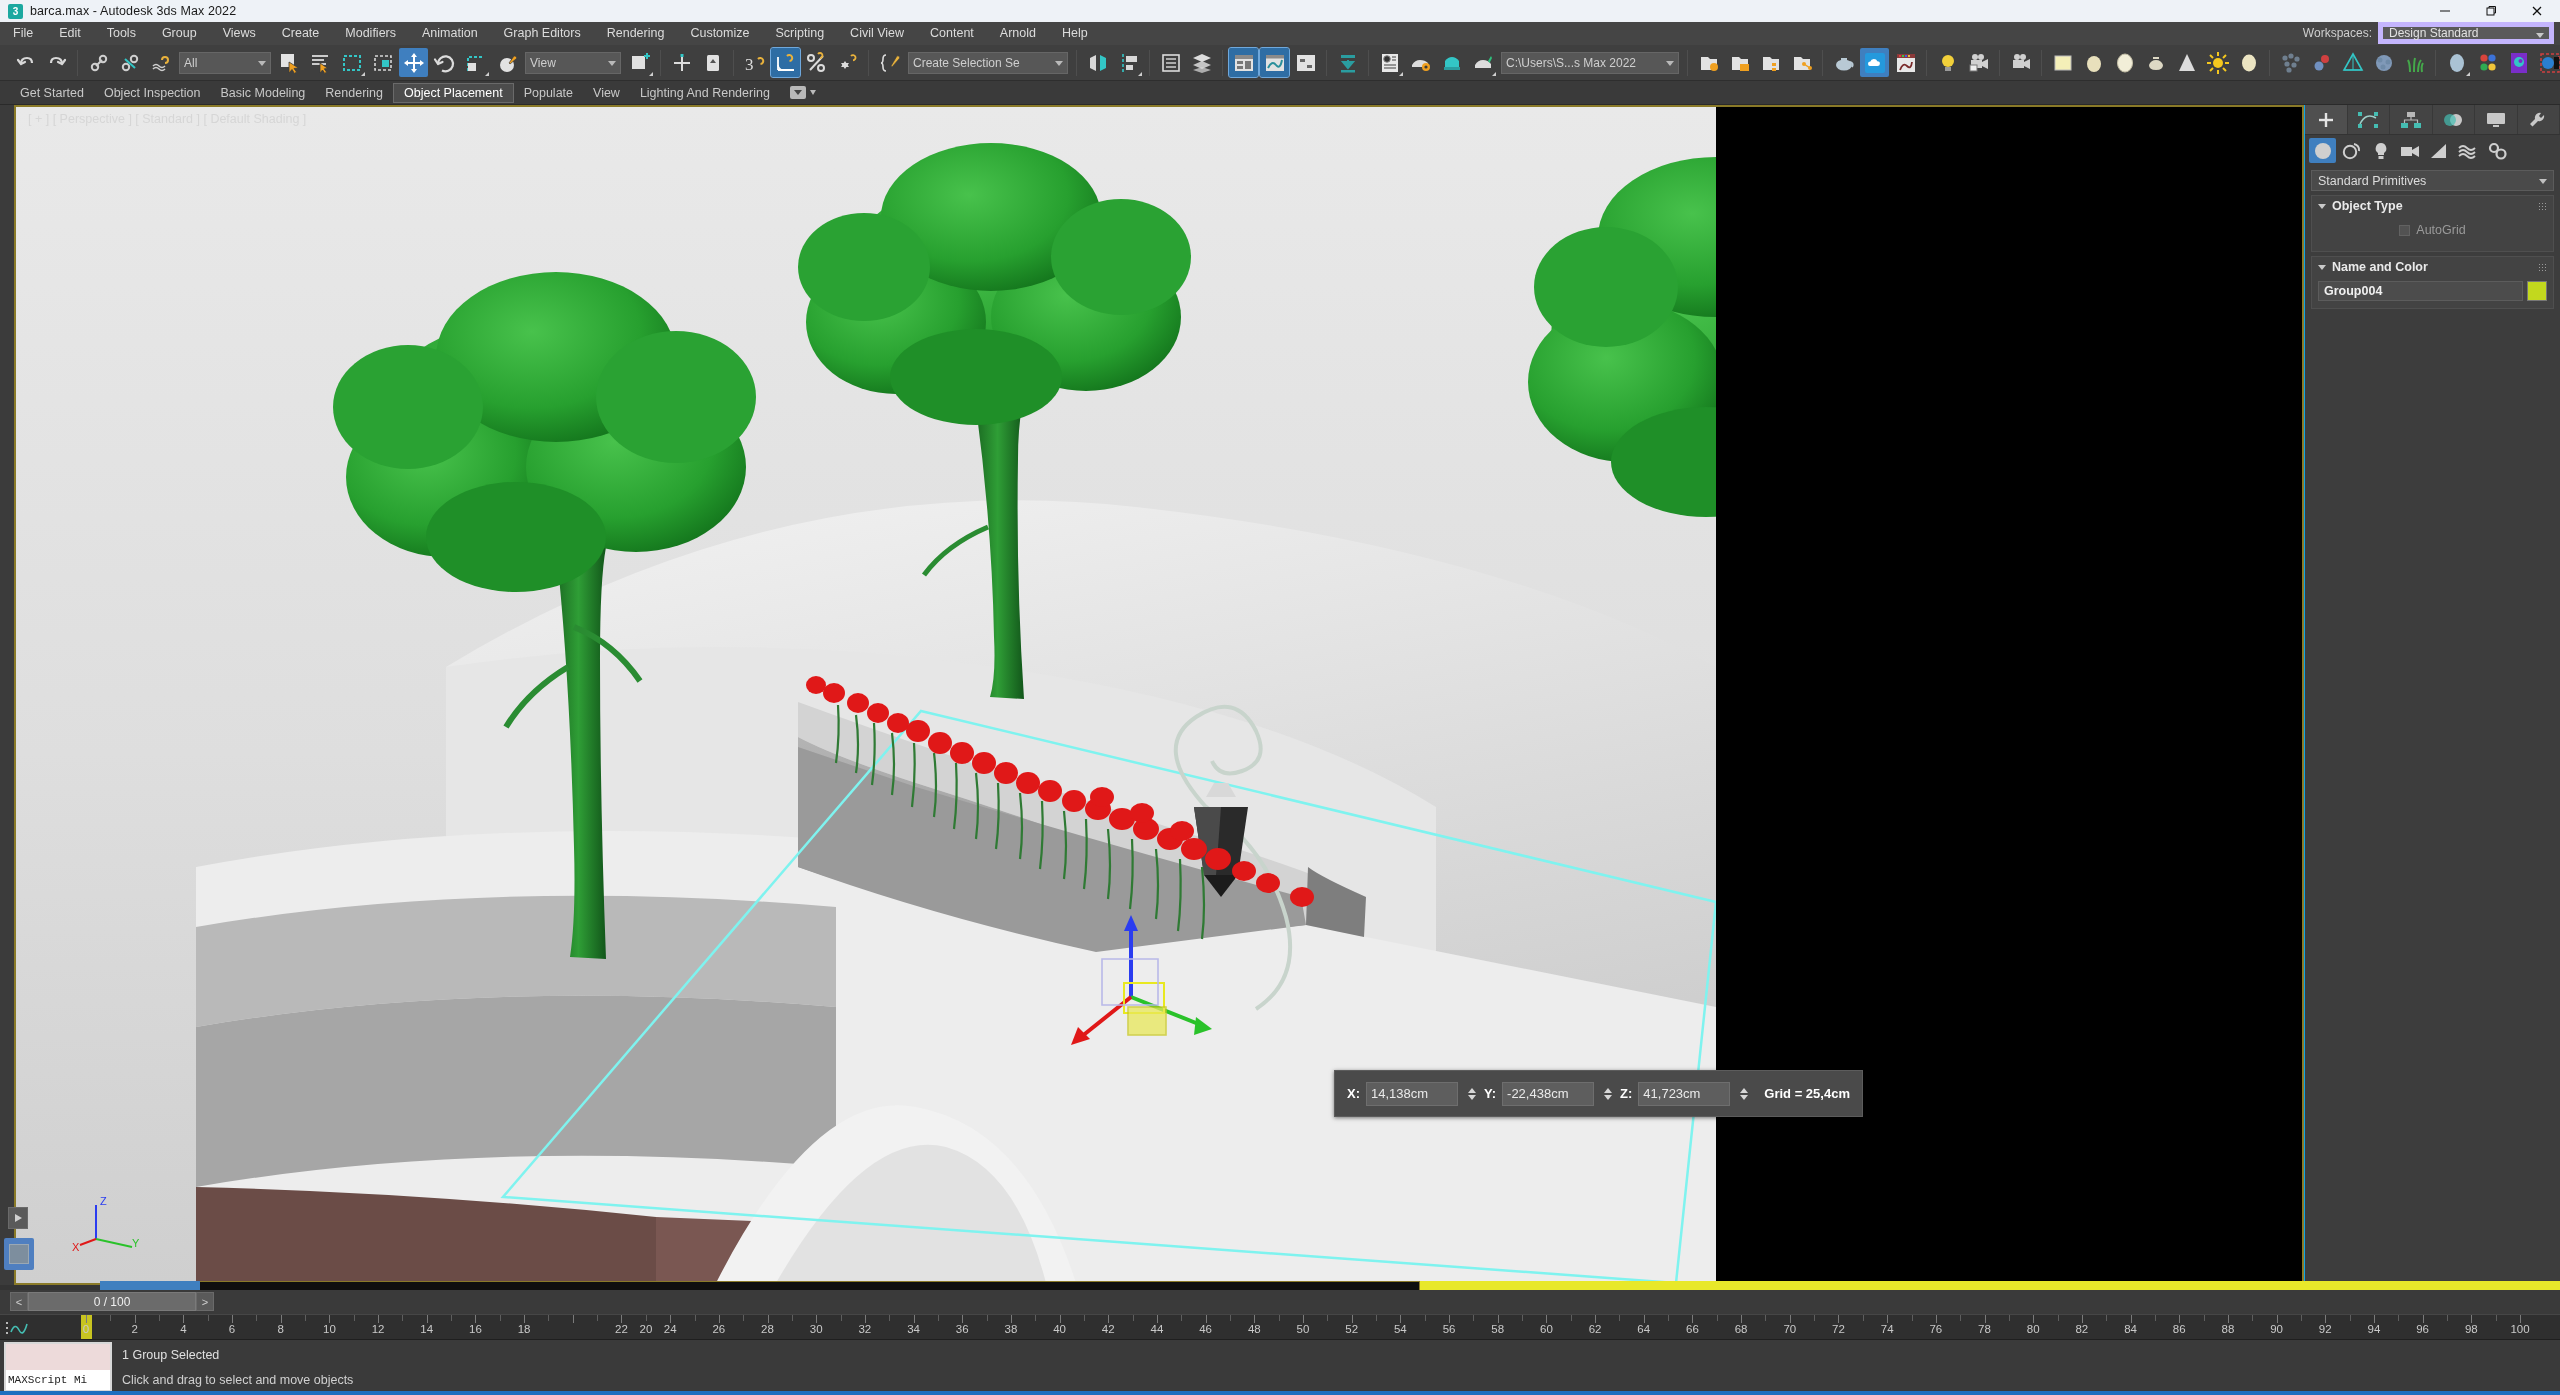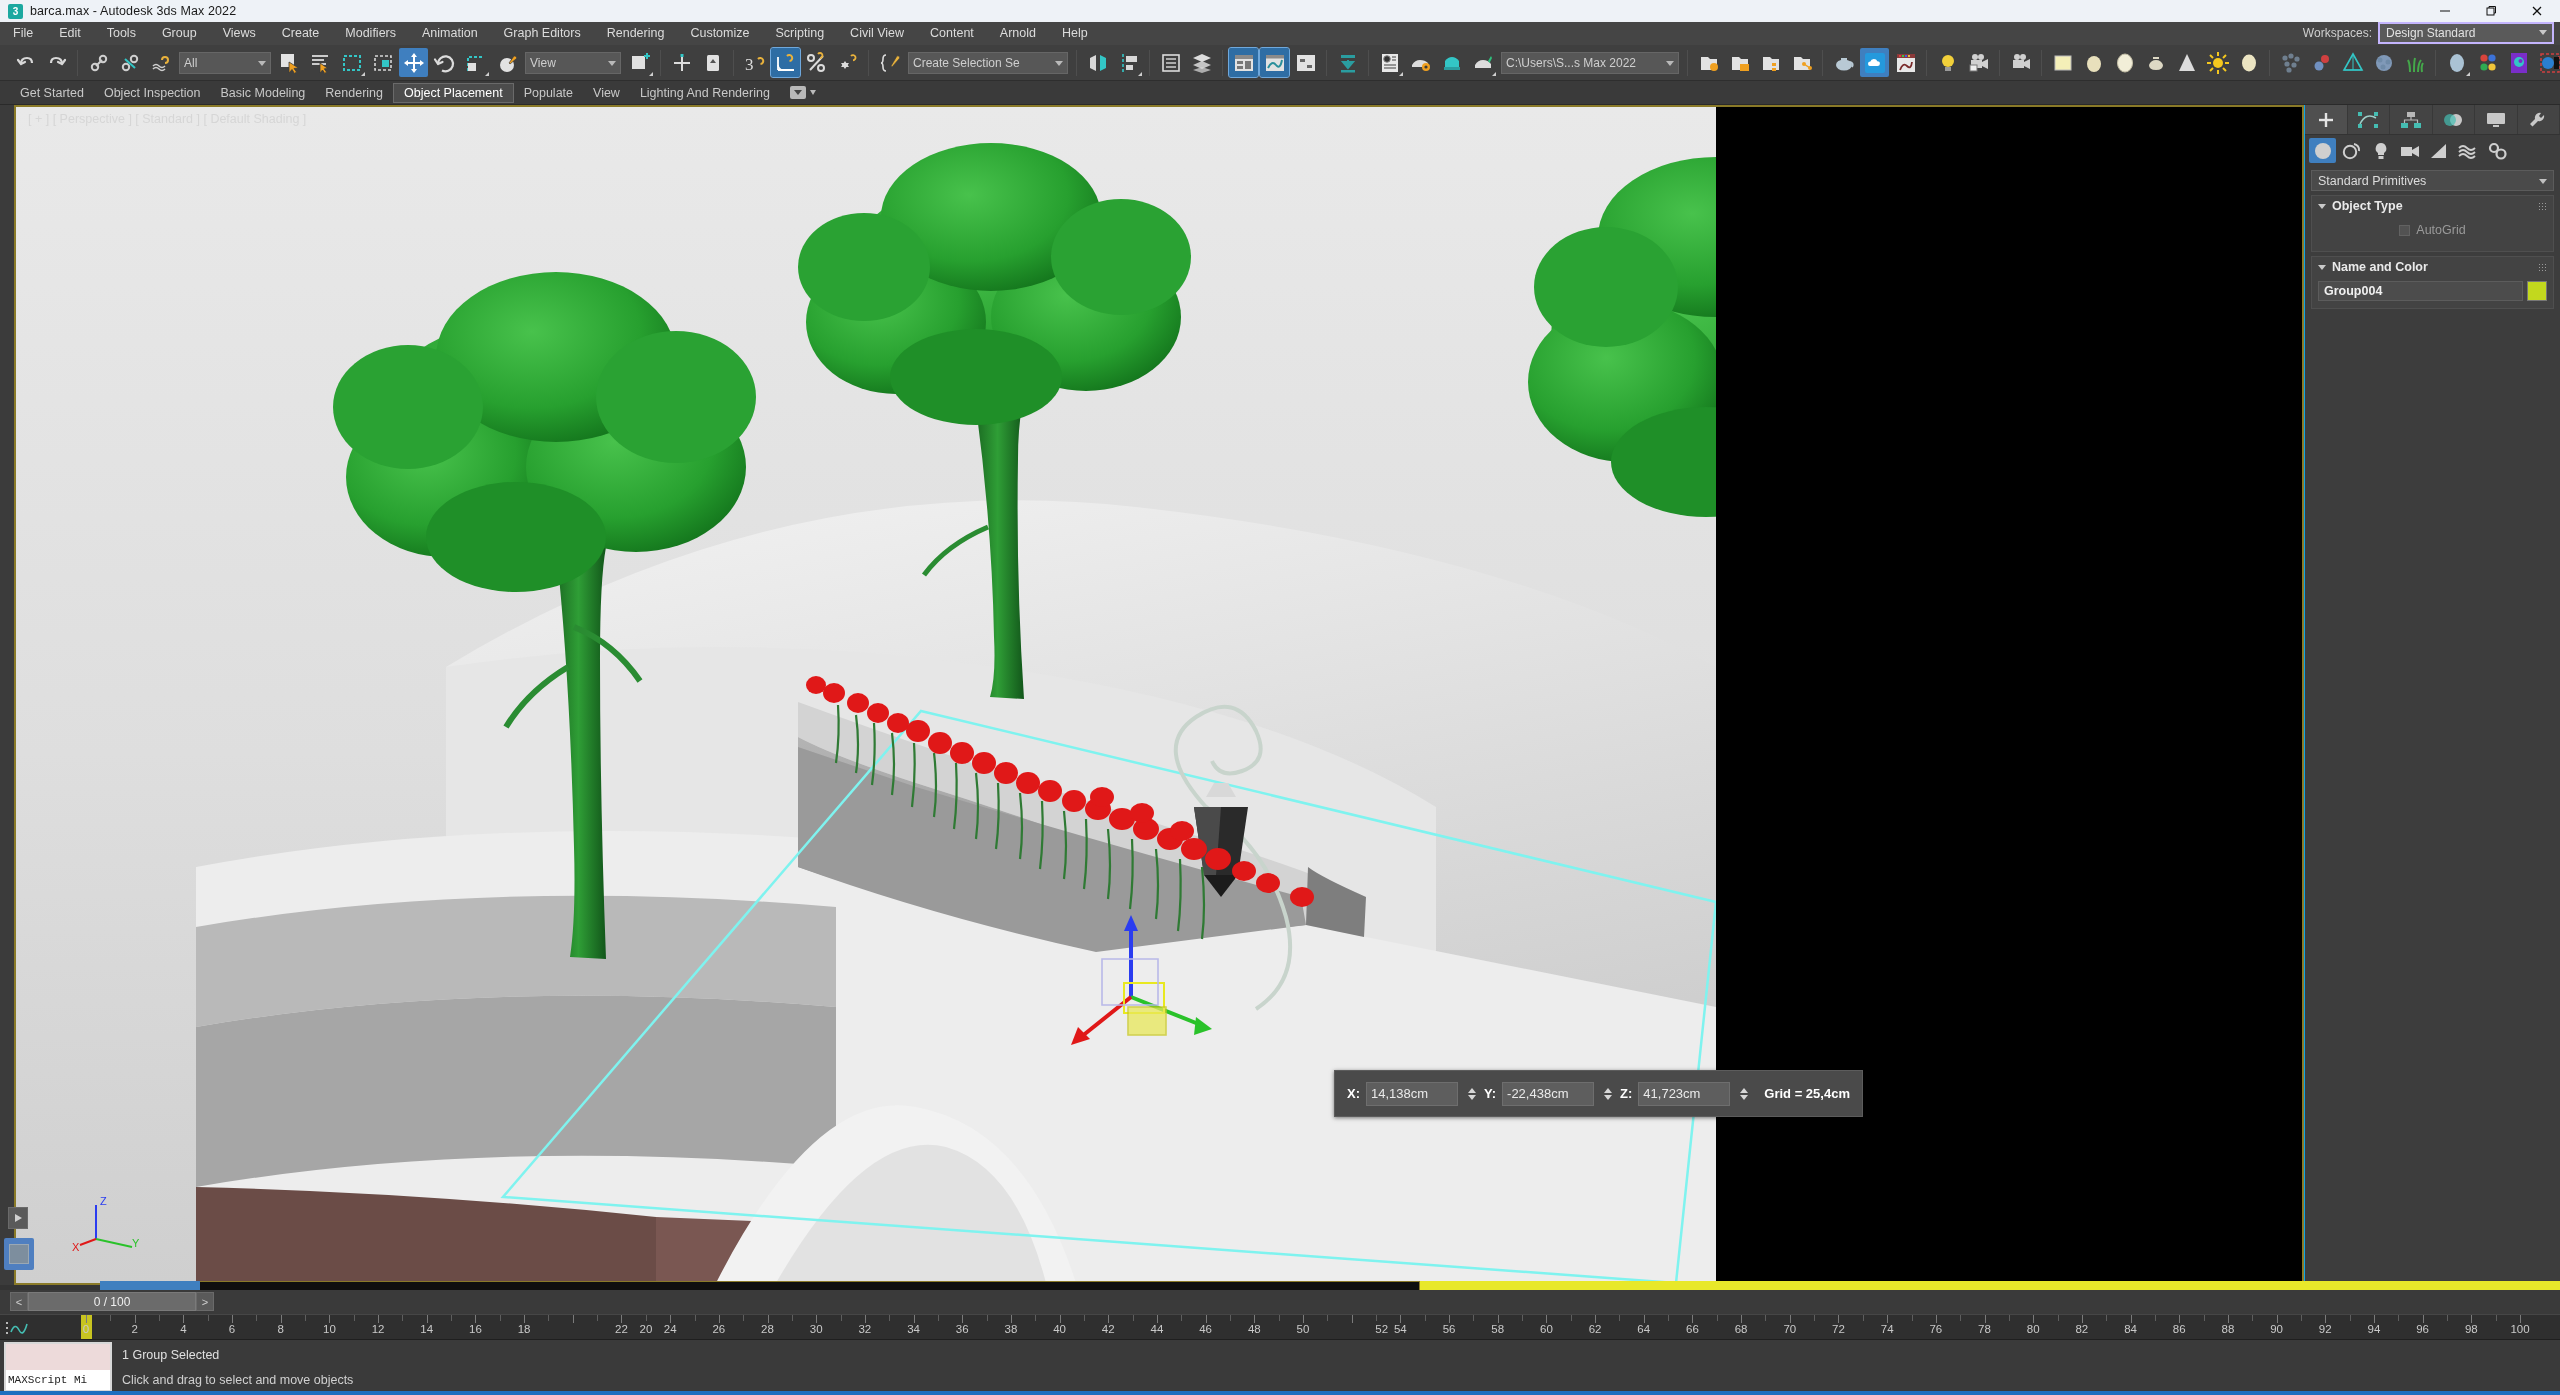--- a/index.html
+++ b/index.html
@@ -31,21 +31,21 @@
   .menubar {
     position: absolute; top: 22px; left: 0; width: 2560px; height: 23px;
     background: #454545; display: flex; align-items: center;
   }
   .menuitem { font-size: 12.5px; color: #dcdcdc; padding: 0 13px; height: 23px; line-height: 23px; white-space: nowrap; }
   .menubar .ws {
     position: absolute; right: 6px; top: 1px; height: 20px; display: flex; align-items: center; gap: 6px;
   }
   .menubar .ws .lbl { font-size: 12px; color: #cfcfcf; }
   .ws-combo {
-    width: 176px; height: 22px; background: #5a5a5a; border: 2px solid #c4b5fd;
+    width: 176px; height: 22px; background: #5a5a5a; border: 5px solid #c4b5fd;
     color: #e2e2e2; font-size: 12px; display: flex; align-items: center; padding: 0 6px;
     position: relative;
   }
   .ws-combo .arr { position: absolute; right: 5px; top: 6px; border-left: 4px solid transparent;
     border-right: 4px solid transparent; border-top: 5px solid #c8c8c8; }
 
   
   .toolbar {
     position: absolute; top: 45px; left: 0; width: 2560px; height: 36px;
     background: #3f3f3f; display: flex; align-items: center; padding-left: 6px;
@@ -1189,21 +1189,21 @@
       <div class="tick" style="left: 1205.64px;"></div>
       <div class="tlab" style="left: 1205.64px;">46</div>
       <div class="tick" style="left: 1229.98px; height: 6px; background: rgb(94, 94, 94);"></div>
       <div class="tick" style="left: 1254.32px;"></div>
       <div class="tlab" style="left: 1254.32px;">48</div>
       <div class="tick" style="left: 1278.66px; height: 6px; background: rgb(94, 94, 94);"></div>
       <div class="tick" style="left: 1303px;"></div>
       <div class="tlab" style="left: 1303px;">50</div>
       <div class="tick" style="left: 1327.34px; height: 6px; background: rgb(94, 94, 94);"></div>
       <div class="tick" style="left: 1351.68px;"></div>
-      <div class="tlab" style="left: 1351.68px; margin-left: 30px;">52</div>
+      <div class="tlab" style="left: 1351.68px;">52</div>
       <div class="tick" style="left: 1376.02px; height: 6px; background: rgb(94, 94, 94);"></div>
       <div class="tick" style="left: 1400.36px;"></div>
       <div class="tlab" style="left: 1400.36px;">54</div>
       <div class="tick" style="left: 1424.7px; height: 6px; background: rgb(94, 94, 94);"></div>
       <div class="tick" style="left: 1449.04px;"></div>
       <div class="tlab" style="left: 1449.04px;">56</div>
       <div class="tick" style="left: 1473.38px; height: 6px; background: rgb(94, 94, 94);"></div>
       <div class="tick" style="left: 1497.72px;"></div>
       <div class="tlab" style="left: 1497.72px;">58</div>
       <div class="tick" style="left: 1522.06px; height: 6px; background: rgb(94, 94, 94);"></div>

